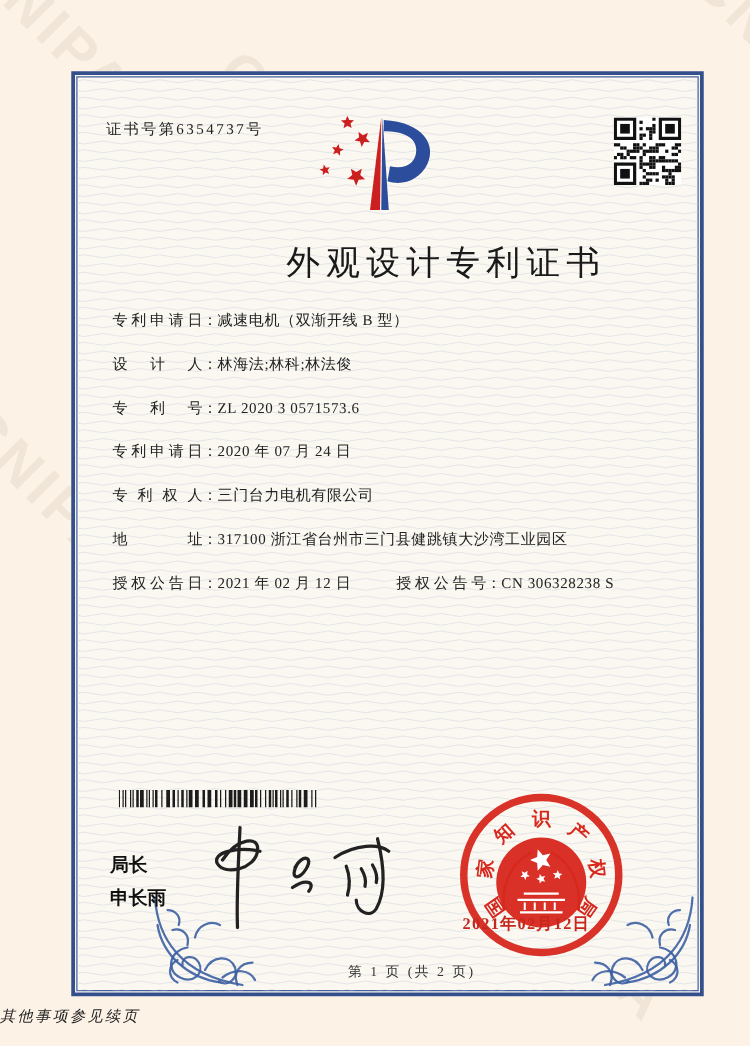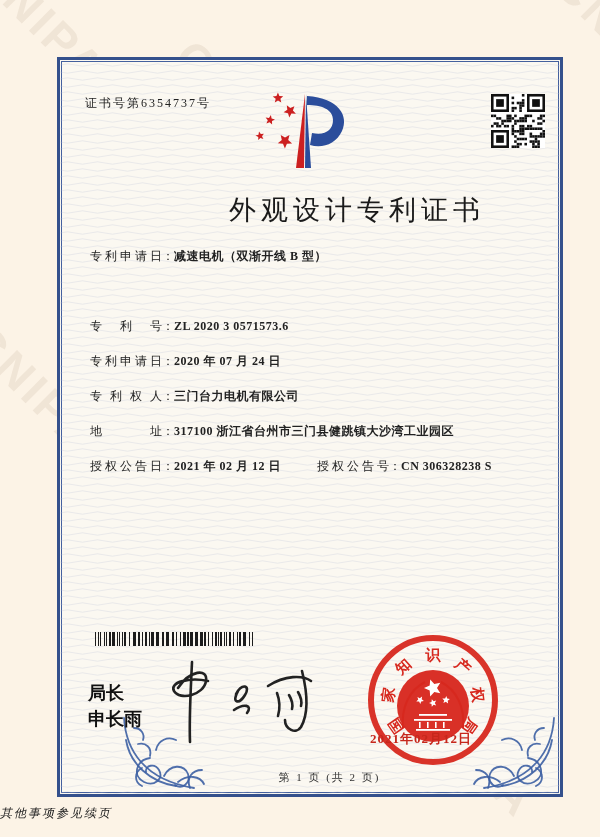--- a/index.html
+++ b/index.html
@@ -12,27 +12,27 @@
          border:3px solid #34508c;background:#fbf8f1;}
   .frame .inner-line{position:absolute;inset:1px;border:1px solid #44609e;pointer-events:none;}
   .waves{position:absolute;inset:0;width:100%;height:100%;}
   .certno{position:absolute;left:85px;top:95px;font-size:12px;letter-spacing:2px;color:#222;text-align:center;}
   .logo{position:absolute;left:253px;top:86px;}
   .qr{position:absolute;left:491px;top:94px;}
   .title{position:absolute;left:57px;top:192px;width:600px;text-align:center;
          font-size:27px;font-weight:normal;letter-spacing:5px;color:#1a1a1a;}
   .frow{position:absolute;left:90px;font-size:12px;color:#222;white-space:nowrap;}
   .flabel{display:inline-block;width:72px;text-align:justify;text-align-last:justify;vertical-align:bottom;}
-  .fvalue{letter-spacing:0.5px;font-weight:bold;}
+  .fvalue{letter-spacing:0.5px;}
   .fgroup2{position:absolute;left:227px;top:0;}
   .paras{position:absolute;left:76px;top:490px;width:462px;font-size:11.5px;
          line-height:21.5px;text-align:justify;color:#1c1c1c;font-style:italic;}
   .paras p{margin:0;text-indent:2em;}
   .barcode{position:absolute;left:95px;top:632px;}
-  .sigblock{position:absolute;left:88px;top:680px;font-size:18px;font-weight:bold;color:#111;line-height:26px;}
+  .sigblock{position:absolute;left:88px;top:680px;font-size:15px;font-weight:bold;color:#111;line-height:26px;}
   .signature{position:absolute;left:150px;top:656px;}
   .seal{position:absolute;left:367px;top:634px;}
   .sealdate{position:absolute;left:370px;top:730px;width:146px;
             font-size:13px;font-weight:bold;color:#c6271c;letter-spacing:1px;}
   .pagefoot{position:absolute;left:57px;top:770px;width:545px;text-align:center;
             font-size:11px;letter-spacing:2px;color:#333;}
   .contnote{position:absolute;left:0;top:805px;width:600px;
             font-size:12px;font-style:italic;letter-spacing:2px;color:#222;}
   .orn{position:absolute;pointer-events:none;}
   .orn.bl{left:60px;bottom:2px;}
@@ -316,20 +316,23 @@
       <rect x="0" y="36" width="18" height="18" fill="#111"></rect>
       <rect x="2.5714285714285716" y="38.57142857142858" width="12.857142857142858" height="12.857142857142858" fill="#fff"></rect>
       <rect x="5.142857142857143" y="41.142857142857146" width="7.714285714285715" height="7.714285714285715" fill="#111"></rect>
     </svg>
 
   <div class="title">外观设计专利证书</div>
 
   <div class="frow" style="top:248px">
     <span class="flabel">专利申请日</span><span>：</span><span class="fvalue">减速电机（双渐开线 B 型）</span>
   </div>
+  <div class="frow" style="top:283px">
+    <span class="flabel">设计人</span><span>：</span><span class="fvalue">林海法;林科;林法俊</span>
+  </div>
   <div class="frow" style="top:318px">
     <span class="flabel">专利号</span><span>：</span><span class="fvalue">ZL 2020 3 0571573.6</span>
   </div>
   <div class="frow" style="top:353px">
     <span class="flabel">专利申请日</span><span>：</span><span class="fvalue">2020 年 07 月 24 日</span>
   </div>
   <div class="frow" style="top:388px">
     <span class="flabel">专利权人</span><span>：</span><span class="fvalue">三门台力电机有限公司</span>
   </div>
   <div class="frow" style="top:423px">

